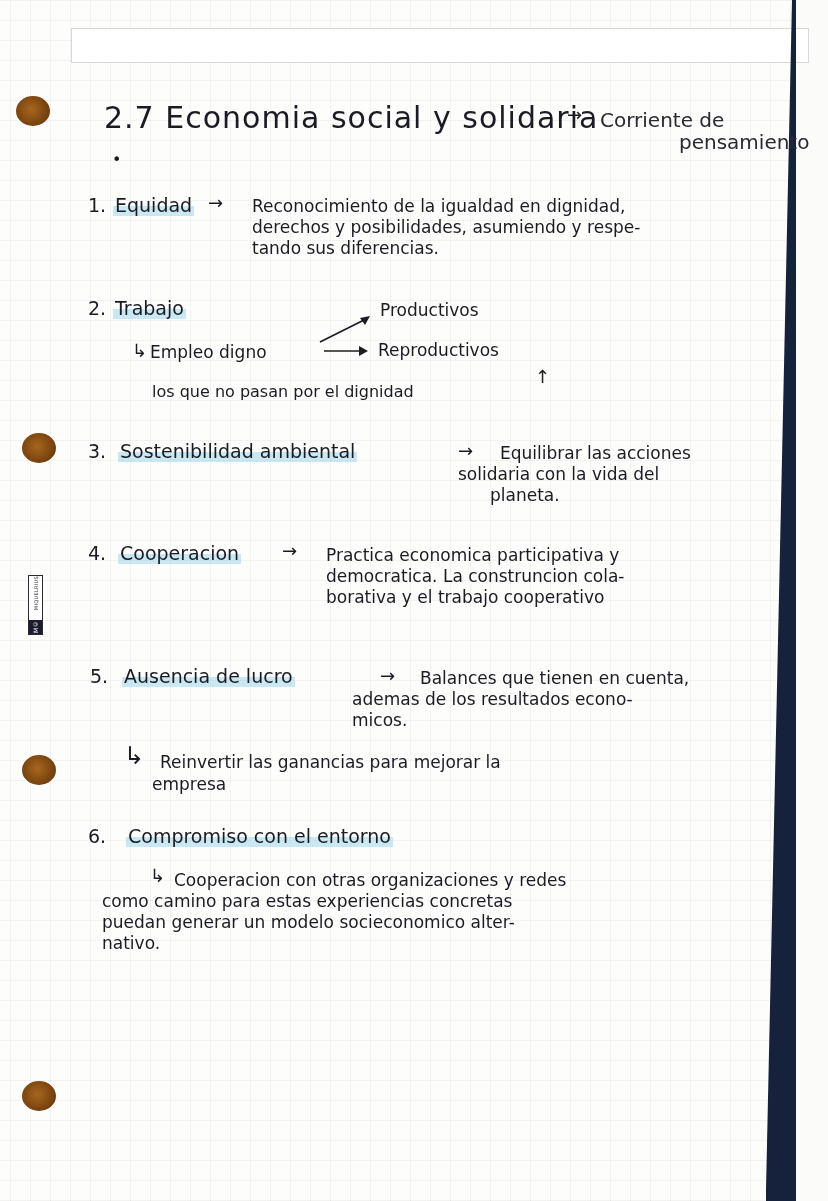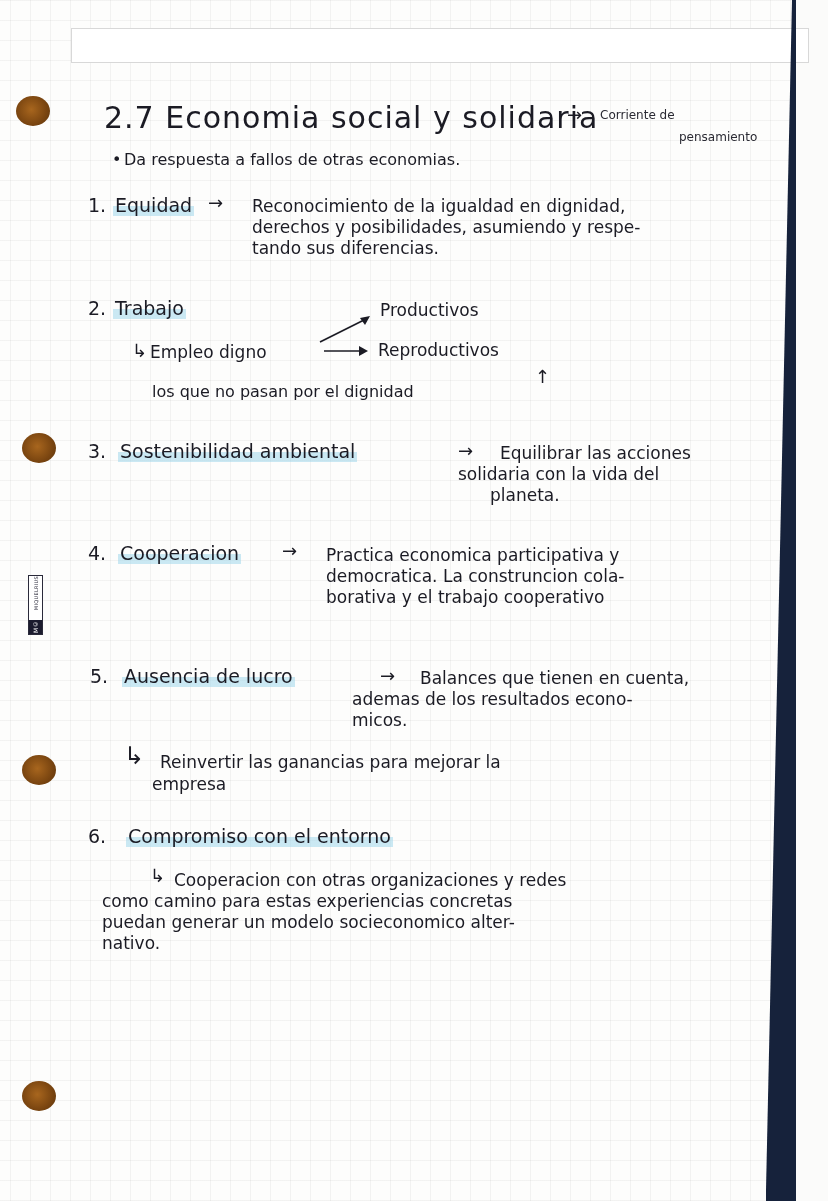--- a/index.html
+++ b/index.html
@@ -40,21 +40,21 @@
     writing-mode: vertical-rl; transform: rotate(180deg);
     font-size: 5px; letter-spacing: 0.3px; color: #2a2a3a; padding-top: 3px;
   }
   .brand-tab .logo {
     width: 13px; height: 14px; background: #1b1b2e; color: #fff; font-size: 6px;
     display: flex; align-items: center; justify-content: center;
     writing-mode: vertical-rl; transform: rotate(180deg);
   }
   .hw { position: absolute; white-space: nowrap; font-family: "DejaVu Sans", sans-serif; color: #1b1b24; }
   .title { font-size: 30px; letter-spacing: 1px; }
-  .side-note { font-size: 12px; color: #2a2a33; }
+  .side-note { font-size: 20px; color: #2a2a33; }
   .bullet { font-size: 16px; }
   .heading { font-size: 19px; }
   .hl { background: linear-gradient(to bottom, transparent 55%, rgba(160,215,235,0.55) 55%); padding: 0 2px; }
   .body { font-size: 17px; line-height: 21px; }
   .arrow { font-size: 18px; }
   .small { font-size: 16px; }
 </style>
 </head>
 <body>
 
@@ -72,21 +72,20 @@
     <span class="name">MIQUELRIUS</span>
     <span class="logo">M©</span>
   </div>
 
   <div class="hw title" style="left:104px; top:100px;">2.7 Economia social y solidaria</div>
   <div class="hw arrow" style="left:567px; top:104px;">→</div>
   <div class="hw side-note" style="left:600px; top:108px;">Corriente de</div>
   <div class="hw side-note" style="left:663px; top:130px;margin-left:16px;">pensamiento</div>
 
   <div class="hw bullet" style="left:112px; top:150px;">•</div>
-  <div class="hw bullet" style="left:124px; top:150px;">Da respuesta a fallos de otras economias.</div>
 
   <div>
     <div class="hw heading" style="left:88px; top:194px;">1.</div>
     <div class="hw heading hl" style="left:113px; top:194px;">Equidad</div>
     <div class="hw arrow" style="left:208px; top:192px;">→</div>
     <div class="hw body" style="left:252px; top:196px;">Reconocimiento de la igualdad en dignidad,</div>
     <div class="hw body" style="left:252px; top:217px;">derechos y posibilidades, asumiendo y respe-</div>
     <div class="hw body" style="left:252px; top:238px;">tando sus diferencias.</div>
   </div>
 

